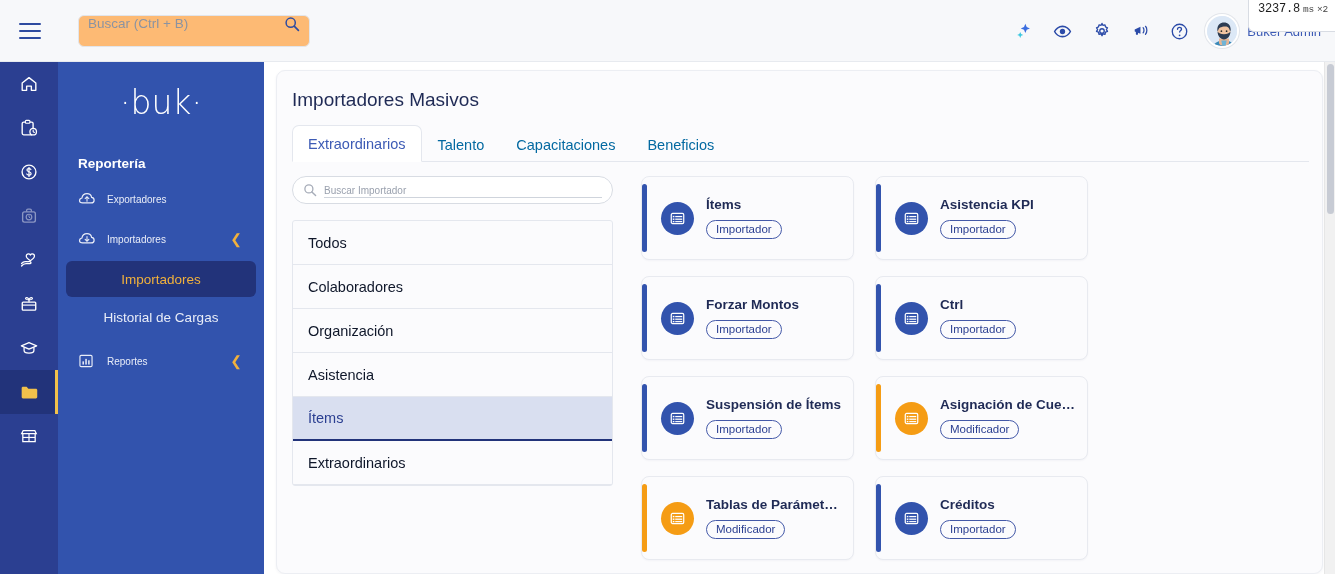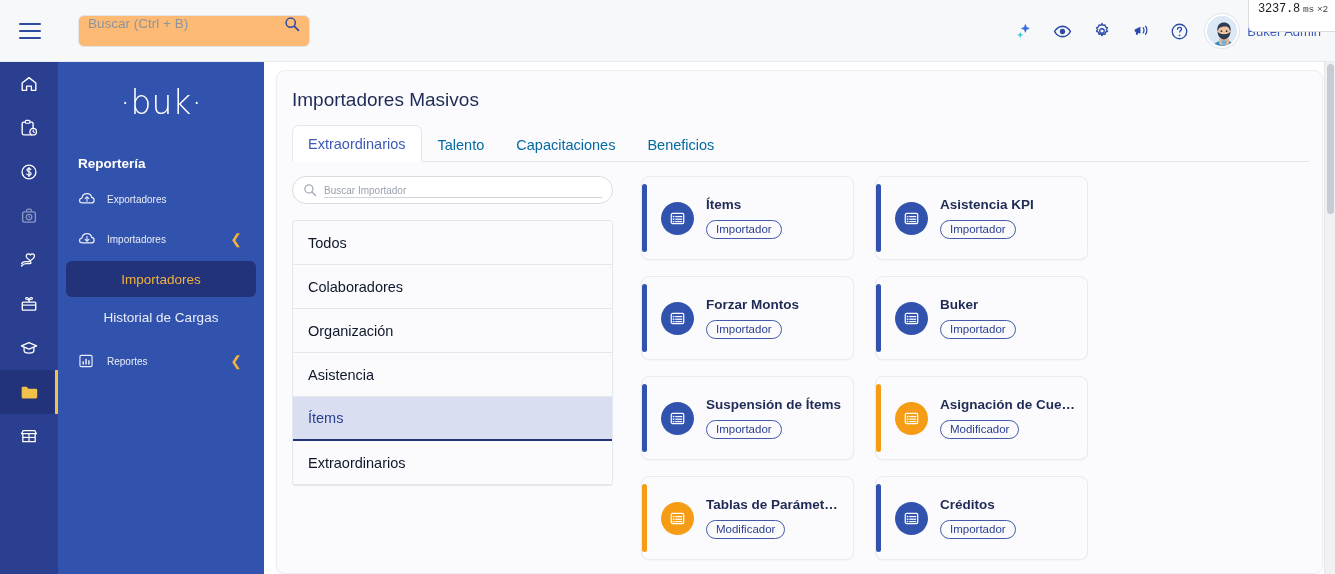--- a/index.html
+++ b/index.html
@@ -534,21 +534,21 @@
               <rect x="2.4" y="3.6" width="13.2" height="10.8" rx="1.5" fill="none" stroke="#fff" stroke-width="1.3"></rect>
               <rect x="4" y="6.2" width="1.7" height="1.5" fill="#fff"></rect>
                 <rect x="6.6" y="6.3" width="7.4" height="1.3" fill="#fff"></rect>
               <rect x="4" y="9" width="1.7" height="1.5" fill="#fff"></rect>
                 <rect x="6.6" y="9.1" width="7.4" height="1.3" fill="#fff"></rect>
               <rect x="4" y="11.6" width="1.7" height="1.4" fill="#fff"></rect>
                 <rect x="6.6" y="11.7" width="7.4" height="1.2" fill="#fff"></rect>
             </svg>
           </div>
           <div class="body">
-            <div class="ctitle">Buker</div>
+            <div class="ctitle">Ctrl</div>
             <span class="pill">Importador</span>
           </div>
         </div>
 
         <div class="icard">
           <div class="accent" style="background:#3253ad"></div>
           <div class="circ" style="background:#3253ad">
             <svg viewBox="0 0 18 18" width="17" height="17">
               <rect x="2.4" y="3.6" width="13.2" height="10.8" rx="1.5" fill="none" stroke="#fff" stroke-width="1.3"></rect>
               <rect x="4" y="6.2" width="1.7" height="1.5" fill="#fff"></rect>

